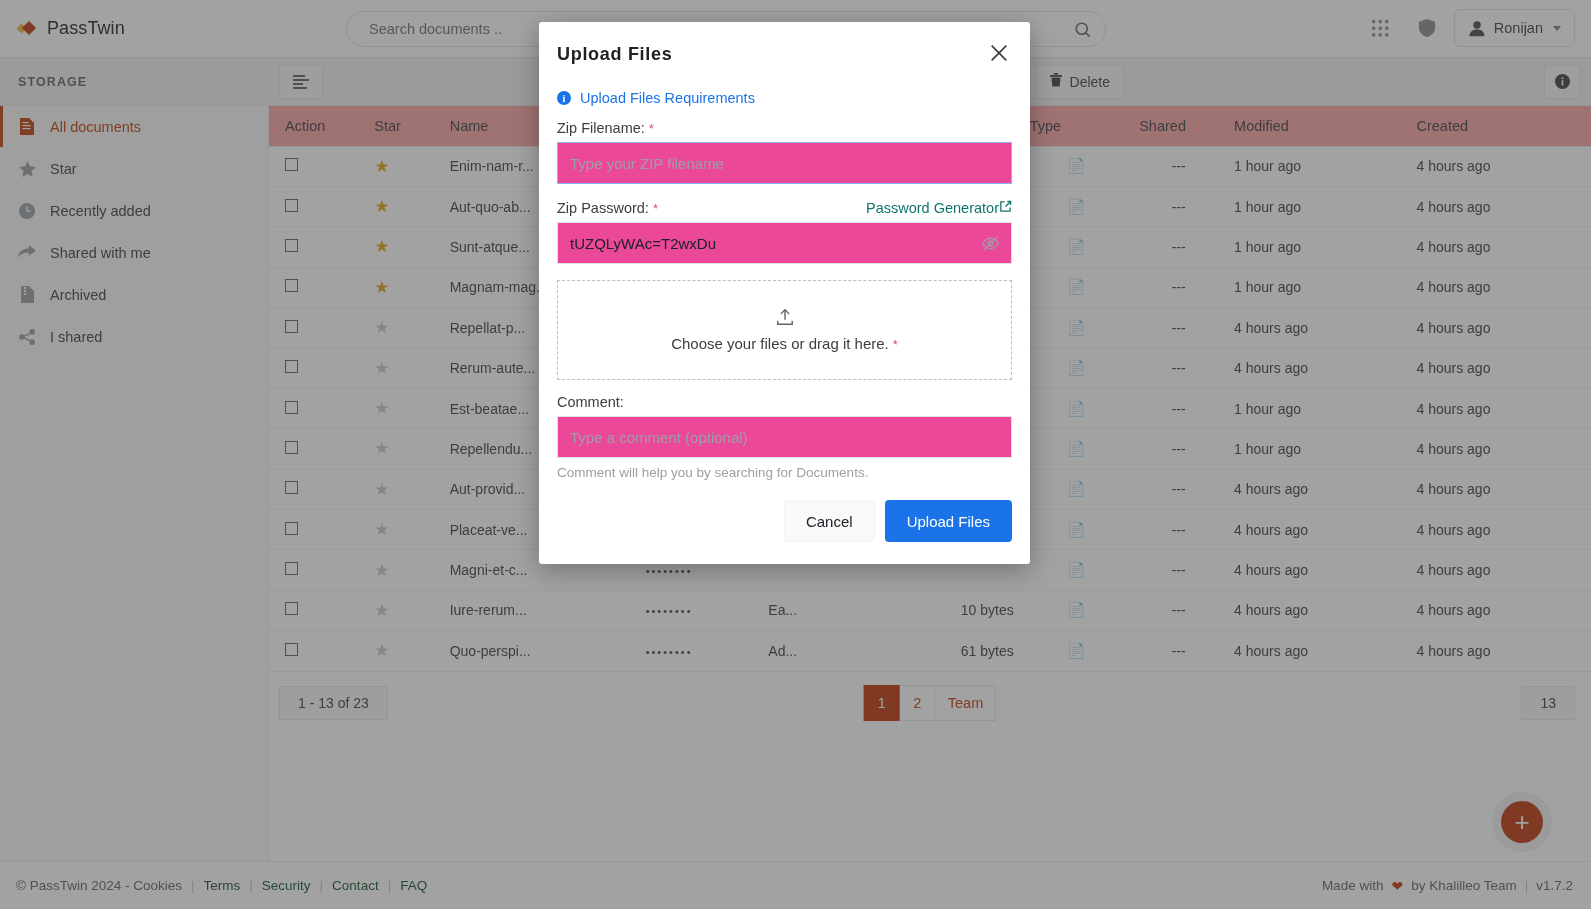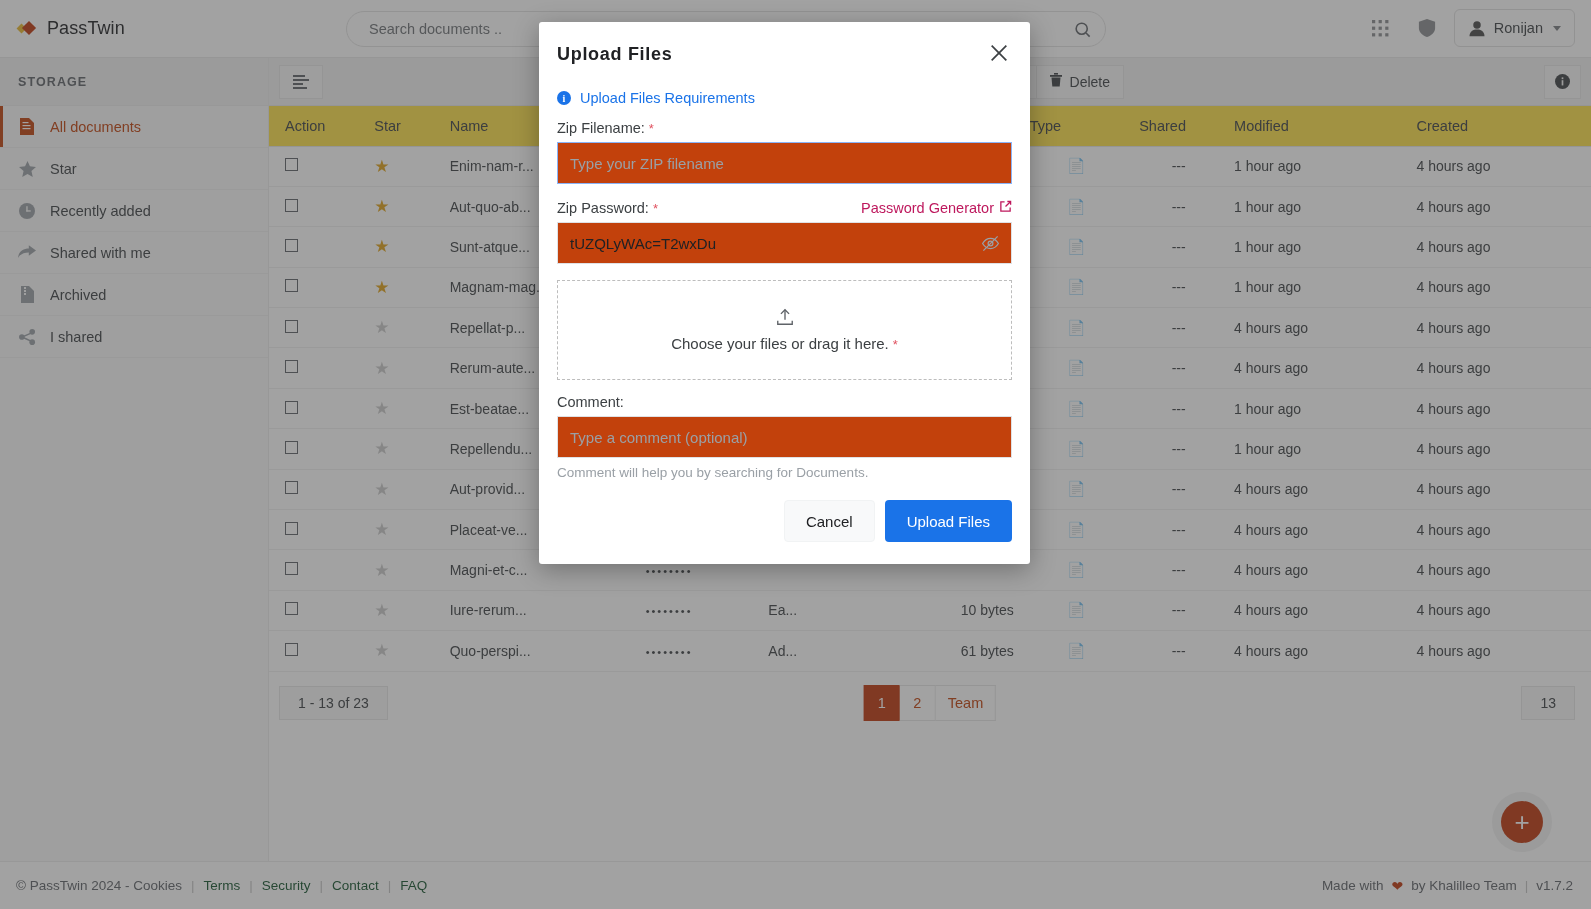--- a/index.html
+++ b/index.html
@@ -98,21 +98,21 @@
     background:#f7f7f7; border:1px solid #e6e6e6; font-size:14px; color:#3c4043;
     cursor:pointer; font-family:inherit;
   }
   .tbtn + .tbtn { border-left:none; }
   .tb-spacer { flex:1; }
 
   
   table.docs { width:100%; border-collapse:collapse; table-layout:fixed; }
   table.docs th {
     height:40px; font-size:14.5px; font-weight:400; color:#3c4043;
-    text-align:left; background:#fde047; border-bottom:1px solid #e7e7e7;
+    text-align:left; background:#fca5a5; border-bottom:1px solid #e7e7e7;
     padding:0 8px;
   }
   table.docs td {
     height:40.4px; font-size:14px; color:#3c4043; padding:0 8px;
     border-bottom:1px solid #efefef; white-space:nowrap; overflow:hidden;
   }
   .c-action { width:80px; padding-left:16px !important; }
   .c-star   { width:62px; }
   .c-name   { width:112px; }
   .c-pass   { width:150px; text-align:center; }
@@ -194,25 +194,25 @@
     color:#1a73e8; font-size:14.5px; cursor:pointer;
   }
   .info-dot {
     width:14px; height:14px; border-radius:50%; background:#1a73e8; color:#fff;
     font-size:10px; font-weight:bold; display:flex; align-items:center; justify-content:center;
     font-family:"Liberation Serif", serif;
   }
   .field-label { font-size:14.5px; color:#3c4043; margin-bottom:6px; display:flex; align-items:baseline; }
   .req { color:#e05260; margin-left:4px; font-size:13px; }
   .label-row { display:flex; align-items:flex-end; justify-content:space-between; margin-bottom:6px; }
-  .gen-link { color:#be185d; font-size:14.5px; cursor:pointer; display:flex; align-items:center; gap:5px; }
+  .gen-link { color:#0f766e; font-size:14.5px; cursor:pointer; display:flex; align-items:center; }
 
   .inp {
     width:100%; height:42px; border:1px solid #dfe1e5; font-size:15px;
-    padding:0 12px; font-family:inherit; color:#202124; outline:none; background:#c2410c;
+    padding:0 12px; font-family:inherit; color:#202124; outline:none; background:#ec4899;
   }
   .inp.focused { border-color:#8ab4f8; }
   .inp::placeholder { color:#9aa0a6; }
   .pw-wrap { position:relative; }
   .pw-wrap .inp { padding-right:46px; }
   .eye-btn {
     position:absolute; right:6px; top:6px; width:32px; height:30px;
     background:none; border:none; cursor:pointer; color:#9aa0a6;
     display:flex; align-items:center; justify-content:center;
   }

